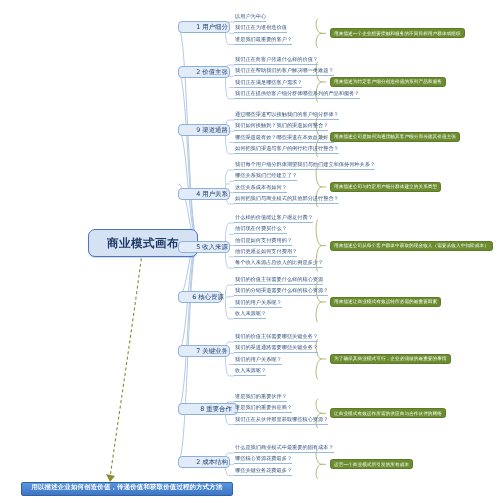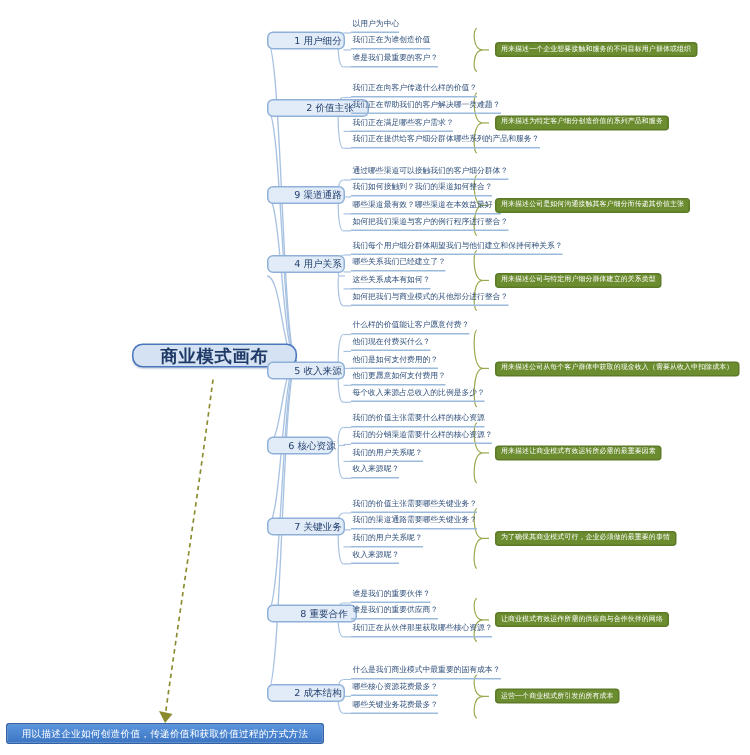--- a/index.html
+++ b/index.html
@@ -71,25 +71,26 @@
   
   .caption{
     position:absolute;
     box-sizing:border-box;
     background:#3f7fd0;
     background:linear-gradient(#5b95dd,#3c76c4);
     border:1px solid #2f62a8;
     border-radius:2px;
     color:#ffffff;
     font-size:6.4px;
-    font-weight:normal;
+    font-weight:bold;
     height:14px;
-    display:flex;align-items:center;justify-content:center;
+    display:flex;justify-content:center;
     white-space:nowrap;
     letter-spacing:.2px;
+    margin-left:17px;
   }
 </style>
 </head>
 <body>
 
 <div id="canvas">
   <svg class="links" id="link-layer" viewBox="0 0 500 503">
       <path d="M 198 241 C 188 241, 188 27, 178 27" fill="none" stroke="#a8c2e2" stroke-width="0.9"></path>
       <path d="M 230 27 L 226 27" fill="none" stroke="#a8c2e2" stroke-width="0.8"></path>
       <path d="M 229 22 C 225 22, 225 27, 226 27 C 225 27, 225 44.6, 229 44.6" fill="none" stroke="#a8c2e2" stroke-width="0.8"></path>
@@ -165,39 +166,39 @@
       <path d="M 230 462 L 226 462" fill="none" stroke="#a8c2e2" stroke-width="0.8"></path>
       <path d="M 229 453 C 225 453, 225 462, 226 462 C 225 462, 225 475.6, 229 475.6" fill="none" stroke="#a8c2e2" stroke-width="0.8"></path>
       <path d="M 229 453 L 234 453" fill="none" stroke="#a8c2e2" stroke-width="0.8"></path>
       <path d="M 229 464.3 L 234 464.3" fill="none" stroke="#a8c2e2" stroke-width="0.8"></path>
       <path d="M 229 475.6 L 234 475.6" fill="none" stroke="#a8c2e2" stroke-width="0.8"></path>
       <path d="M 326 464.3 L 322 464.3" fill="none" stroke="#9aa84f" stroke-width="0.8"></path>
       <path d="M 318 450 C 315 450, 315 464.3, 322 464.3 C 315 464.3, 315 478.6, 318 478.6" fill="none" stroke="#9aa84f" stroke-width="0.8"></path>
       <path d="M 142 253 C 132 330, 118 420, 110 478" fill="none" stroke="#8a8a2e" stroke-width="1.1" stroke-dasharray="3,2.5"></path>
       <path d="M 110 482 L 106 474 L 115 476 Z" fill="#8a8a2e"></path>
     </svg>
-<div class="center-node" style="left: 88px; top: 229px; width: 110px; height: 16px;">
+<div class="center-node" style="left: 88px; top: 229px; width: 110px; height: 28px;">
       <span>商业模式画布</span>
     </div>
     <div class="branch-node" style="left: 178px; top: 21px; width: 52px; height: 12px;">
       <span>1 用户细分</span>
     </div>
     <div class="leaf" style="left: 234px; top: 12px;">
       <span>以用户为中心</span>
     </div>
     <div class="leaf" style="left: 234px; top: 23.3px;">
       <span>我们正在为谁创造价值</span>
     </div>
     <div class="leaf" style="left: 234px; top: 34.6px;">
       <span>谁是我们最重要的客户？</span>
     </div>
     <div class="note" style="left: 330px; top: 28.3px;">
       <span>用来描述一个企业想要接触和服务的不同目标用户群体或组织</span>
     </div>
-    <div class="branch-node" style="left: 178px; top: 66px; width: 68px; height: 12px;">
+    <div class="branch-node" style="left: 178px; top: 66px; width: 52px; height: 12px;">
       <span>2 价值主张</span>
     </div>
     <div class="leaf" style="left: 234px; top: 55px;">
       <span>我们正在向客户传递什么样的价值？</span>
     </div>
     <div class="leaf" style="left: 234px; top: 66.3px;">
       <span>我们正在帮助我们的客户解决哪一类难题？</span>
     </div>
     <div class="leaf" style="left: 234px; top: 77.6px;">
       <span>我们正在满足哪些客户需求？</span>
@@ -219,21 +220,21 @@
     </div>
     <div class="leaf" style="left: 234px; top: 132.6px;">
       <span>哪些渠道最有效？哪些渠道在本效益最好？</span>
     </div>
     <div class="leaf" style="left: 234px; top: 143.9px;">
       <span>如何把我们渠道与客户的例行程序进行整合？</span>
     </div>
     <div class="note" style="left: 330px; top: 131.95px;">
       <span>用来描述公司是如何沟通接触其客户细分而传递其价值主张</span>
     </div>
-    <div class="branch-node" style="left: 178px; top: 170px; width: 52px; height: 12px;">
+    <div class="branch-node" style="left: 178px; top: 188px; width: 52px; height: 12px;">
       <span>4 用户关系</span>
     </div>
     <div class="leaf" style="left: 234px; top: 160px;">
       <span>我们每个用户细分群体期望我们与他们建立和保持何种关系？</span>
     </div>
     <div class="leaf" style="left: 234px; top: 171.3px;">
       <span>哪些关系我们已经建立了？</span>
     </div>
     <div class="leaf" style="left: 234px; top: 182.6px;">
       <span>这些关系成本有如何？</span>

